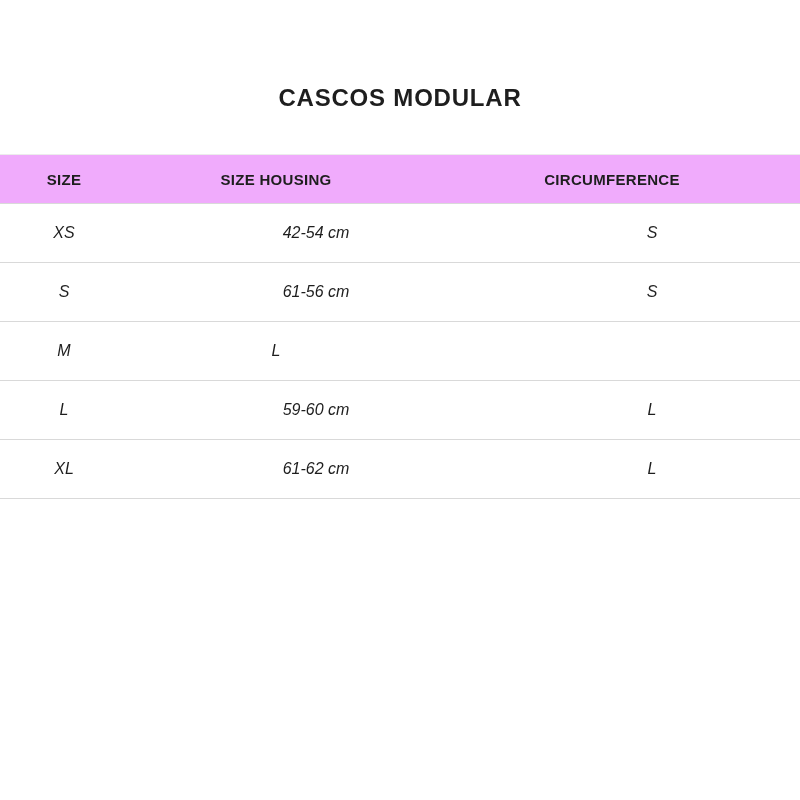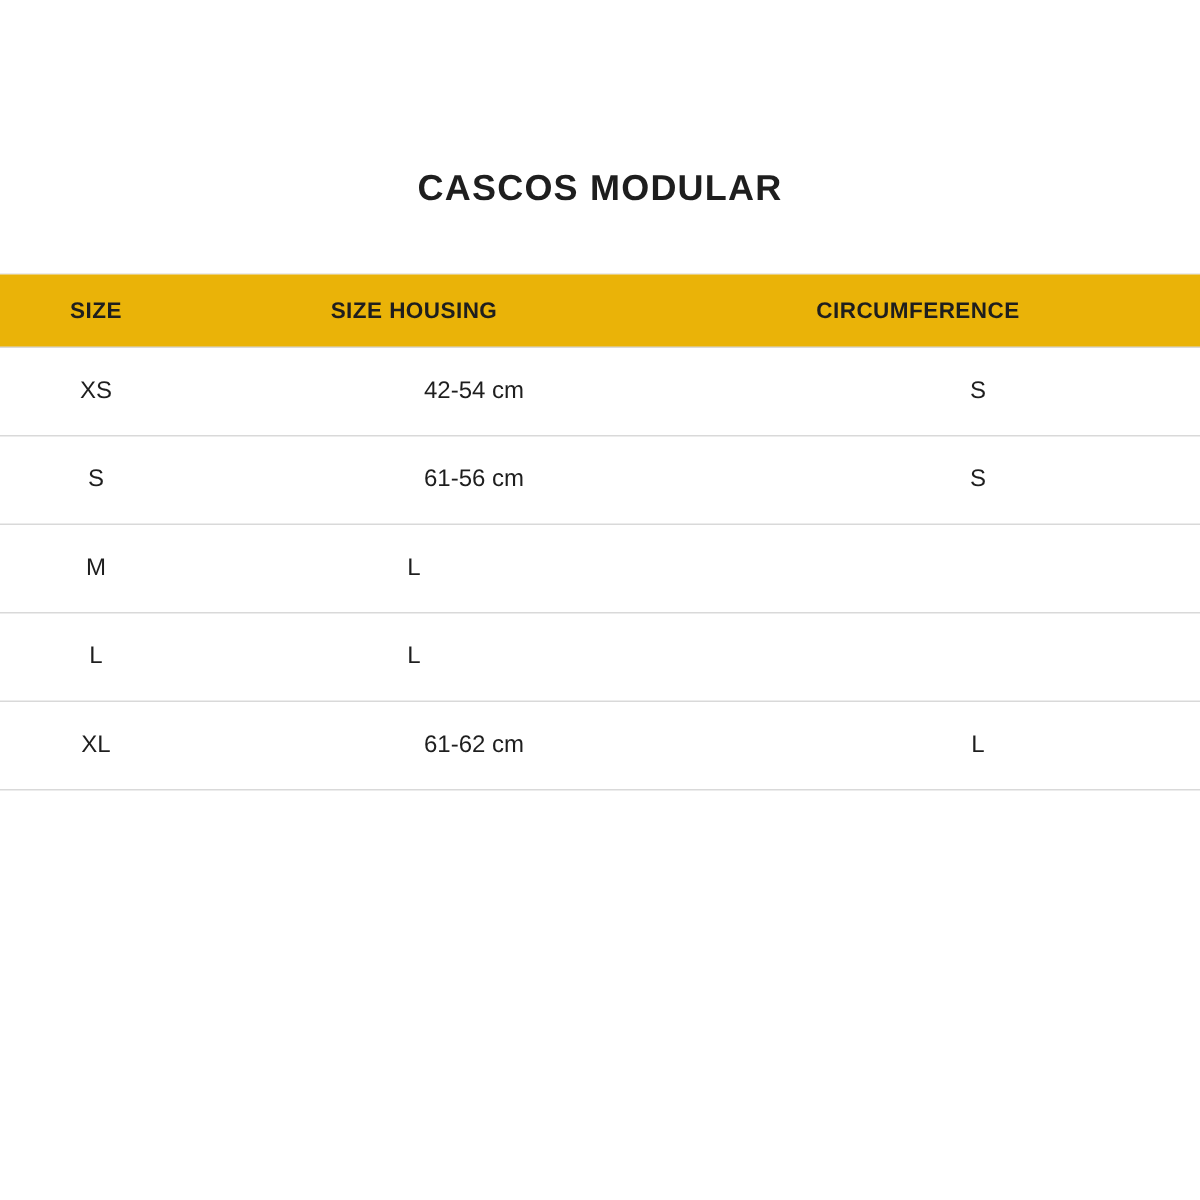--- a/index.html
+++ b/index.html
@@ -9,51 +9,52 @@
   body {
     width: 800px;
     height: 800px;
     background: #ffffff;
     font-family: "Liberation Sans", sans-serif;
     color: #1e1e1e;
     overflow: hidden;
   }
   .page-title {
     margin: 0;
-    padding-top: 113px;
+    padding-top: 85px;
     text-align: center;
     font-size: 24px;
     line-height: 26px;
     font-weight: bold;
     letter-spacing: 0.8px;
     color: #1e1e1e;
   }
   .size-table {
     margin-top: 43px;
     width: 800px;
   }
   .thead {
     box-sizing: border-box;
     height: 50px;
     display: flex;
     align-items: center;
-    background: #eab308;
+    background: #f0abfc;
     border-top: 1px solid #ececec;
     border-bottom: 1px solid #d9d9d9;
     font-weight: bold;
     font-size: 15px;
     letter-spacing: 0.3px;
   }
   .trow {
     box-sizing: border-box;
     height: 59px;
     display: flex;
     align-items: center;
     border-bottom: 1px solid #d9d9d9;
     font-size: 16px;
+    font-style: italic;
   }
   .cell {
     text-align: center;
   }
   .c1 { width: 16%; }
   .c2 { width: 47%; }
   .c3 { width: 37%; }
 </style>
 </head>
 <body>
@@ -82,20 +83,21 @@
       <div class="cell c3">S</div>
     </div>
 
     <div class="trow">
       <div class="cell c1">M</div>
       <div class="cell c3">L</div>
     </div>
 
     <div class="trow">
       <div class="cell c1">L</div>
+      <div class="cell c2">59-60 cm</div>
       <div class="cell c3">L</div>
     </div>
 
     <div class="trow">
       <div class="cell c1">XL</div>
       <div class="cell c2">61-62 cm</div>
       <div class="cell c3">L</div>
     </div>
 
   </div>

